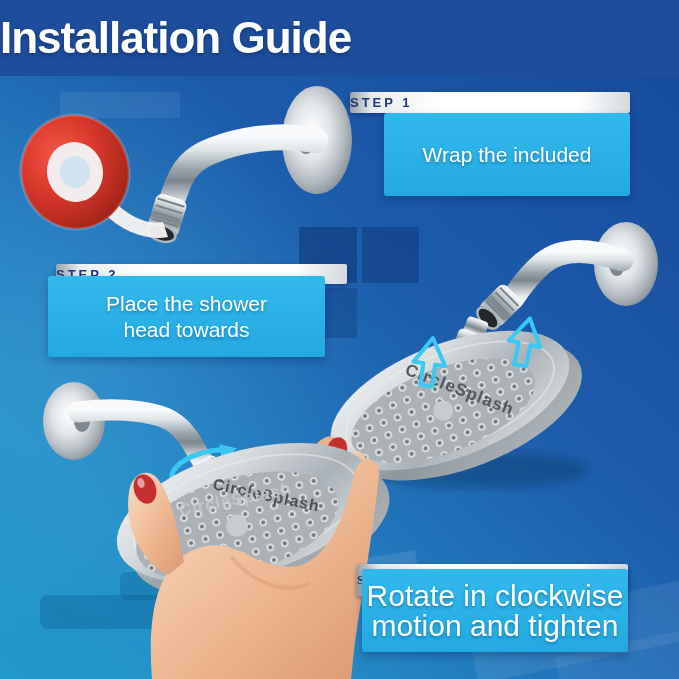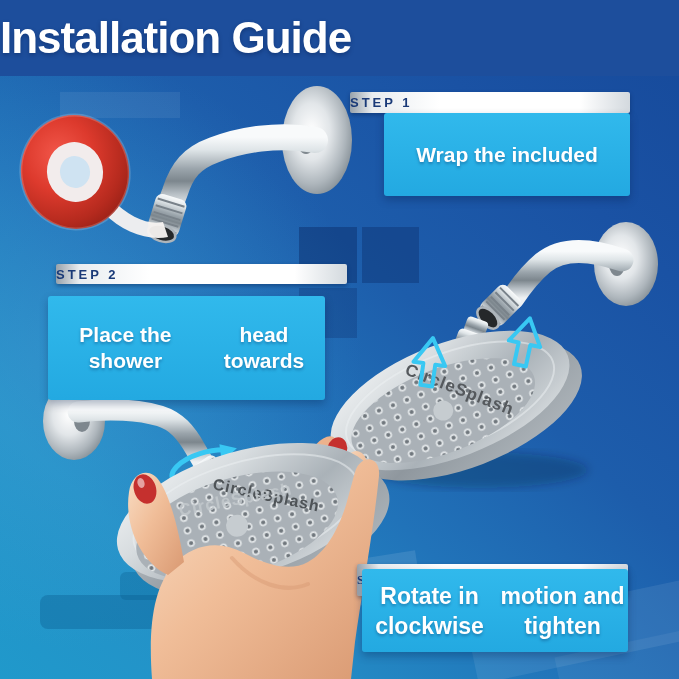--- a/index.html
+++ b/index.html
@@ -21,32 +21,32 @@
   .ghost{position:absolute;pointer-events:none;}
   #scene-svg{position:absolute;left:0;top:0;pointer-events:none;}
   .step{position:absolute;}
   .step-bar{
     position:absolute;display:flex;align-items:center;
     background:linear-gradient(90deg,#98a2ab 0%,#e9edf0 8%,#ffffff 32%,#ffffff 82%,#d3d9de 100%);
     color:#1a3a78;font-weight:bold;font-size:13px;letter-spacing:3px;
     border-radius:2px;box-shadow:0 2px 4px rgba(2,25,70,.4);
   }
   .step-box{
-    position:absolute;display:flex;flex-direction:row;align-items:center;justify-content:center;
+    position:absolute;display:flex;flex-direction:column;align-items:center;justify-content:center;
     background:linear-gradient(180deg,#31b9ec,#23a9e1);
     border-radius:3px;box-shadow:0 4px 9px rgba(2,25,70,.30);
-    color:#ffffff;font-weight:bold;text-align:center;
+    color:#ffffff;font-weight:normal;text-align:center;
     text-shadow:0 2px 3px rgba(8,40,90,.35);
   }
   .s1 .step-box,.s2 .step-box{font-size:21px;line-height:26px;}
-  .s3 .step-box{font-size:23px;line-height:30px;}
+  .s3 .step-box{font-size:30px;line-height:30px;}
   #s1-bar{left:350px;top:92px;width:280px;height:21px;}
   #s1-box{left:384px;top:113px;width:246px;height:83px;}
   #s2-bar{left:56px;top:264px;width:291px;height:20px;}
-  #s2-box{left:48px;top:296px;width:277px;height:104px;}
+  #s2-box{left:48px;top:276px;width:277px;height:81px;}
   #s3-bar{left:357px;top:564px;width:271px;height:32px;font-family:Liberation Serif, serif;}
   #s3-box{left:362px;top:569px;width:266px;height:83px;}
   svg text{font-family:"Liberation Sans",sans-serif;font-weight:bold;}
 </style>
 </head>
 <body>
 
 <div id="stage">
 
   <div class="ghost" style="left:60px;top:92px;width:120px;height:26px;background:rgba(255,255,255,.07);"></div>

